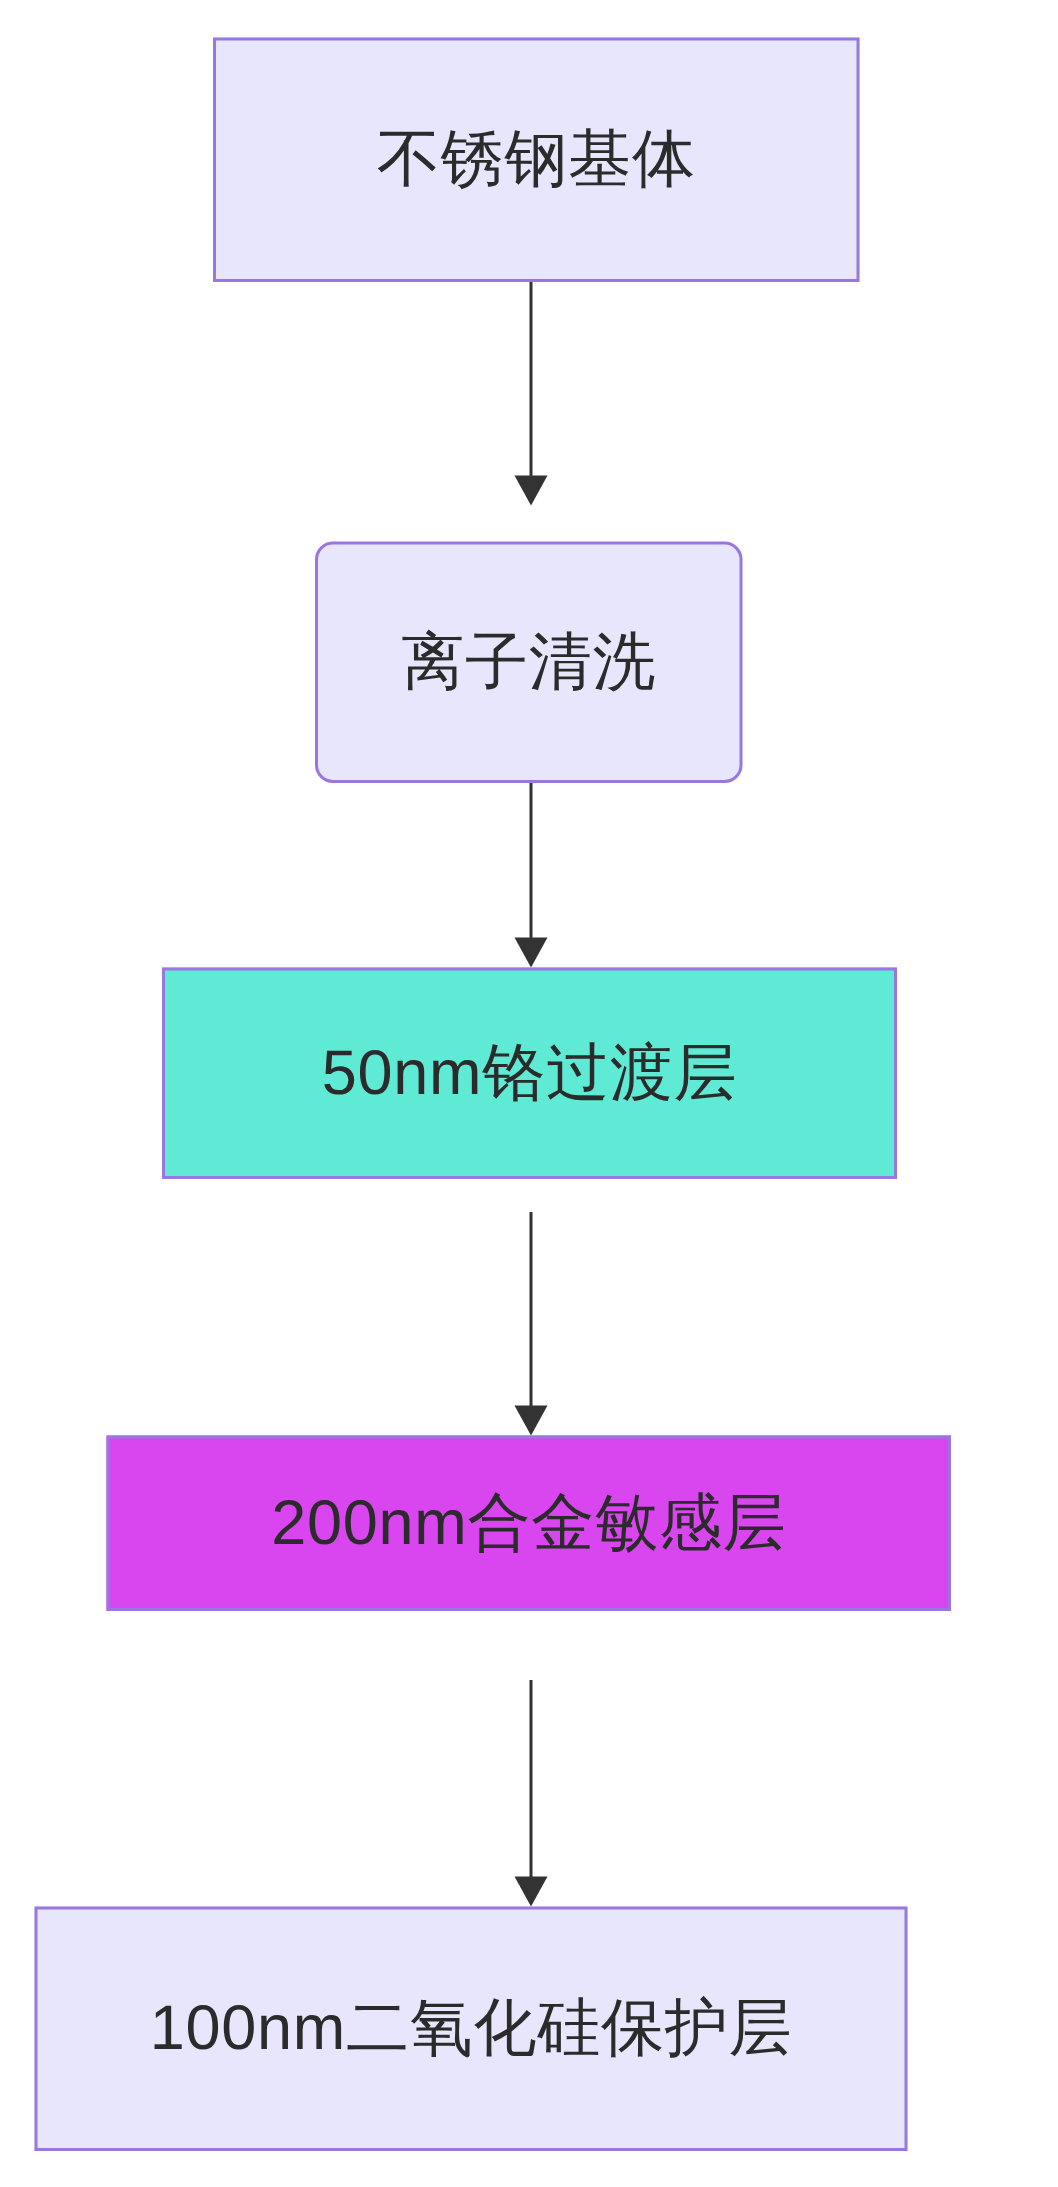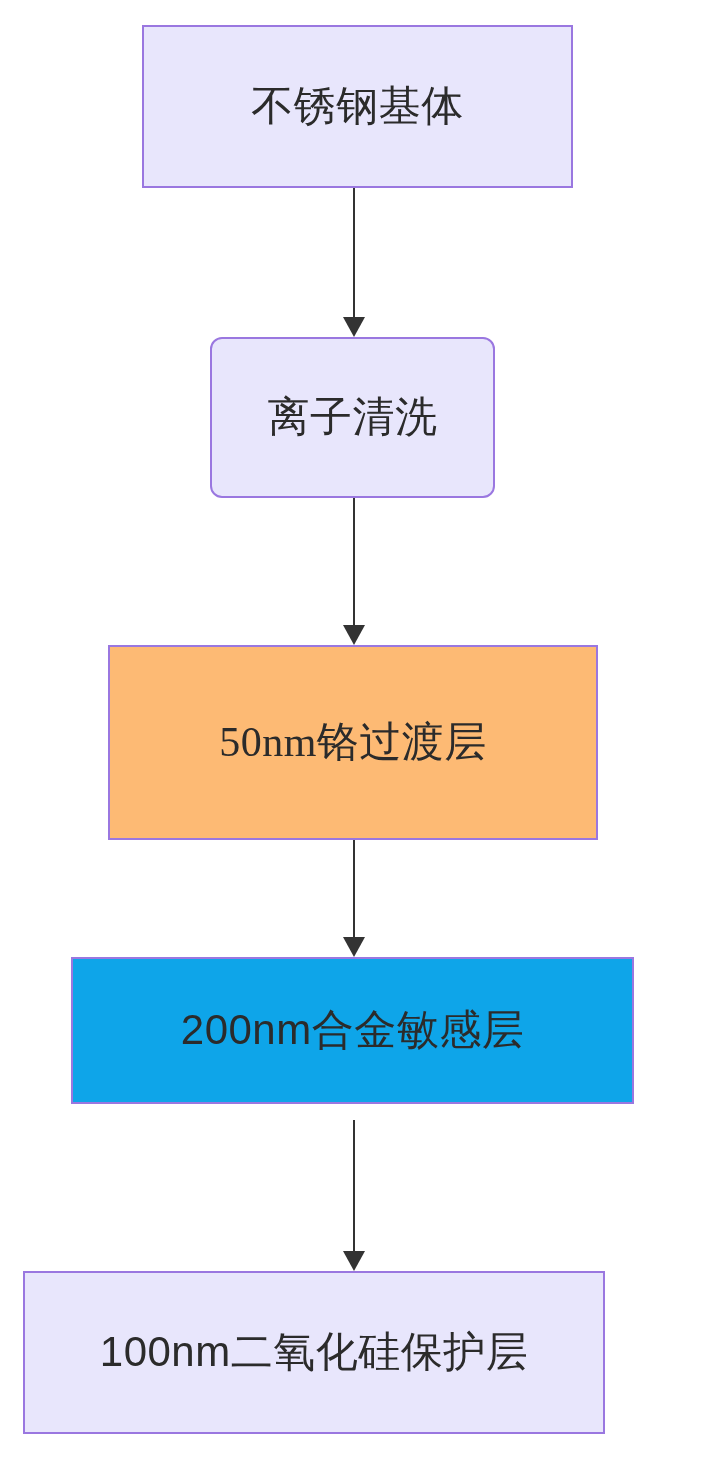--- a/index.html
+++ b/index.html
@@ -28,20 +28,21 @@
     background: #E8E6FC;
     border: 2px solid #9a77e0;
     color: #2b2b2b;
     font-size: 42px;
     line-height: 1.1;
     letter-spacing: 0.5px;
     white-space: nowrap;
   }
   .node.rounded {
     border-radius: 12px;
+    margin-top: 24px;
   }
   .node-label {
     display: block;
   }
   .edge {
     position: absolute;
   }
   .edge-line {
     position: absolute;
     width: 2px;
@@ -82,25 +83,25 @@
   </div>
 
   <div class="node" id="node-0" style="left: 142px; top: 25px; width: 431px; height: 163px; background: rgb(232, 230, 252); border-color: rgb(154, 119, 224); color: rgb(43, 43, 43);">
     <span class="node-label">不锈钢基体</span>
   </div>
 
   <div class="node rounded" id="node-1" style="left: 210px; top: 337px; width: 285px; height: 161px; background: rgb(232, 230, 252); border-color: rgb(154, 119, 224); color: rgb(43, 43, 43);">
     <span class="node-label">离子清洗</span>
   </div>
 
-  <div class="node" id="node-2" style="left: 108px; top: 645px; width: 490px; height: 195px; background: #fdba74; border-color: rgb(154, 119, 224); color: rgb(43, 43, 43); font-family: Liberation Serif, serif;">
+  <div class="node" id="node-2" style="left: 108px; top: 645px; width: 490px; height: 141px; background: #5eead4; border-color: rgb(154, 119, 224); color: rgb(43, 43, 43);">
     <span class="node-label">50nm铬过渡层</span>
   </div>
 
-  <div class="node" id="node-3" style="left: 71px; top: 957px; width: 563px; height: 147px; background: #0ea5e9; border-color: rgb(154, 119, 224); color: rgb(43, 43, 43);">
+  <div class="node" id="node-3" style="left: 71px; top: 957px; width: 563px; height: 117px; background: #d946ef; border-color: rgb(154, 119, 224); color: rgb(43, 43, 43);">
     <span class="node-label">200nm合金敏感层</span>
   </div>
 
   <div class="node" id="node-4" style="left: 23px; top: 1271px; width: 582px; height: 163px; background: rgb(232, 230, 252); border-color: rgb(154, 119, 224); color: rgb(43, 43, 43);">
     <span class="node-label">100nm二氧化硅保护层</span>
   </div>
 
 </div>
 
 </body></html>

